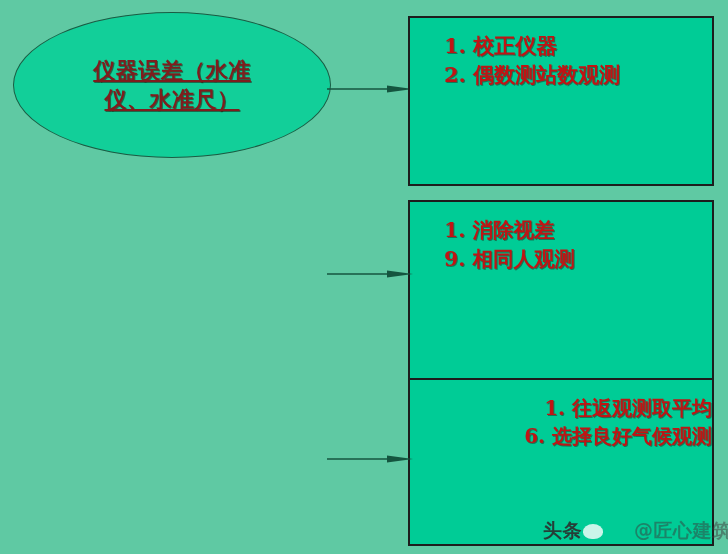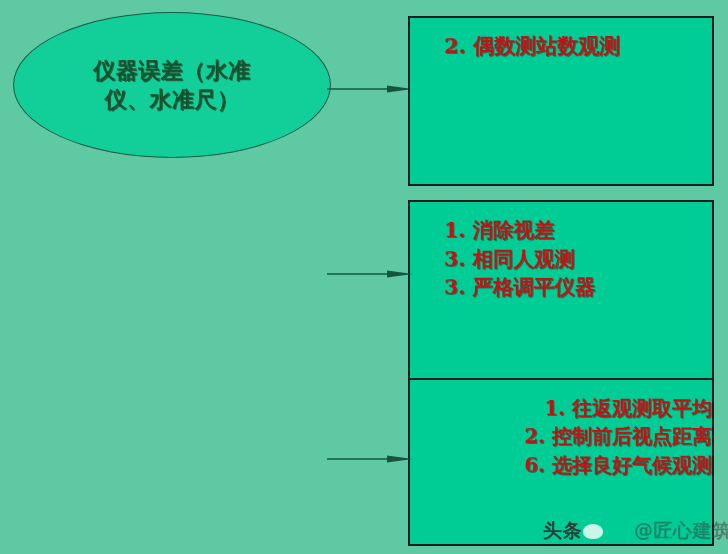--- a/index.html
+++ b/index.html
@@ -43,28 +43,29 @@
     display: flex;
     align-items: center;
     justify-content: center;
     text-align: center;
   }
   .row-1 .ellipse { top: 12px; height: 146px; }
   .row-2 .ellipse { top: 14px; height: 152px; }
   .row-3 .ellipse { top: 14px; height: 152px; }
 
   .ellipse-text {
-    color: #14532d;
+    color: #7f1d1d;
     font-weight: bold;
     font-size: 22px;
     line-height: 1.32;
     letter-spacing: 0.5px;
     text-shadow: 1px 1px 0 rgba(40,20,10,0.55);
     padding: 0 14px;
     white-space: pre-line;
+    text-decoration: underline;
   }
   .row-3 .ellipse-text { font-size: 21px; line-height: 1.3; }
 
   
   .connector {
     position: absolute;
     width: 86px;
     height: 22px;
     overflow: visible;
   }
@@ -132,42 +133,41 @@
       <div class="ellipse-text">仪器误差（水准
 仪、水准尺）</div>
     </div>
 
     <svg class="connector" viewBox="0 0 86 22" preserveAspectRatio="none">
       <line x1="0" y1="11" x2="74" y2="11" stroke="#14553f" stroke-width="1.6"></line>
       <polygon points="60,7.5 86,11 60,14.5" fill="#14553f"></polygon>
     </svg>
 
     <div class="box">
+      <div class="box-line">1. 校正仪器</div>
       <div class="box-line">2. 偶数测站数观测</div>
     </div>
 
   </div>
 
   <div class="row row-2">
 
 
     <div class="box">
       <div class="box-line">1. 消除视差</div>
-      <div class="box-line">3. 相同人观测</div>
-      <div class="box-line">3. 严格调平仪器</div>
+      <div class="box-line">9. 相同人观测</div>
     </div>
 
   </div>
 
   <div class="row row-3">
 
 
     <div class="box">
       <div class="box-line">1. 往返观测取平均</div>
-      <div class="box-line">2. 控制前后视点距离</div>
       <div class="box-line">6. 选择良好气候观测</div>
     </div>
 
   </div>
 
   <svg class="connector" style="left:327px; top:263px;" viewBox="0 0 86 22" preserveAspectRatio="none">
     <line x1="0" y1="11" x2="74" y2="11" stroke="#14553f" stroke-width="1.6"></line>
     <polygon points="60,7.5 86,11 60,14.5" fill="#14553f"></polygon>
   </svg>
 

